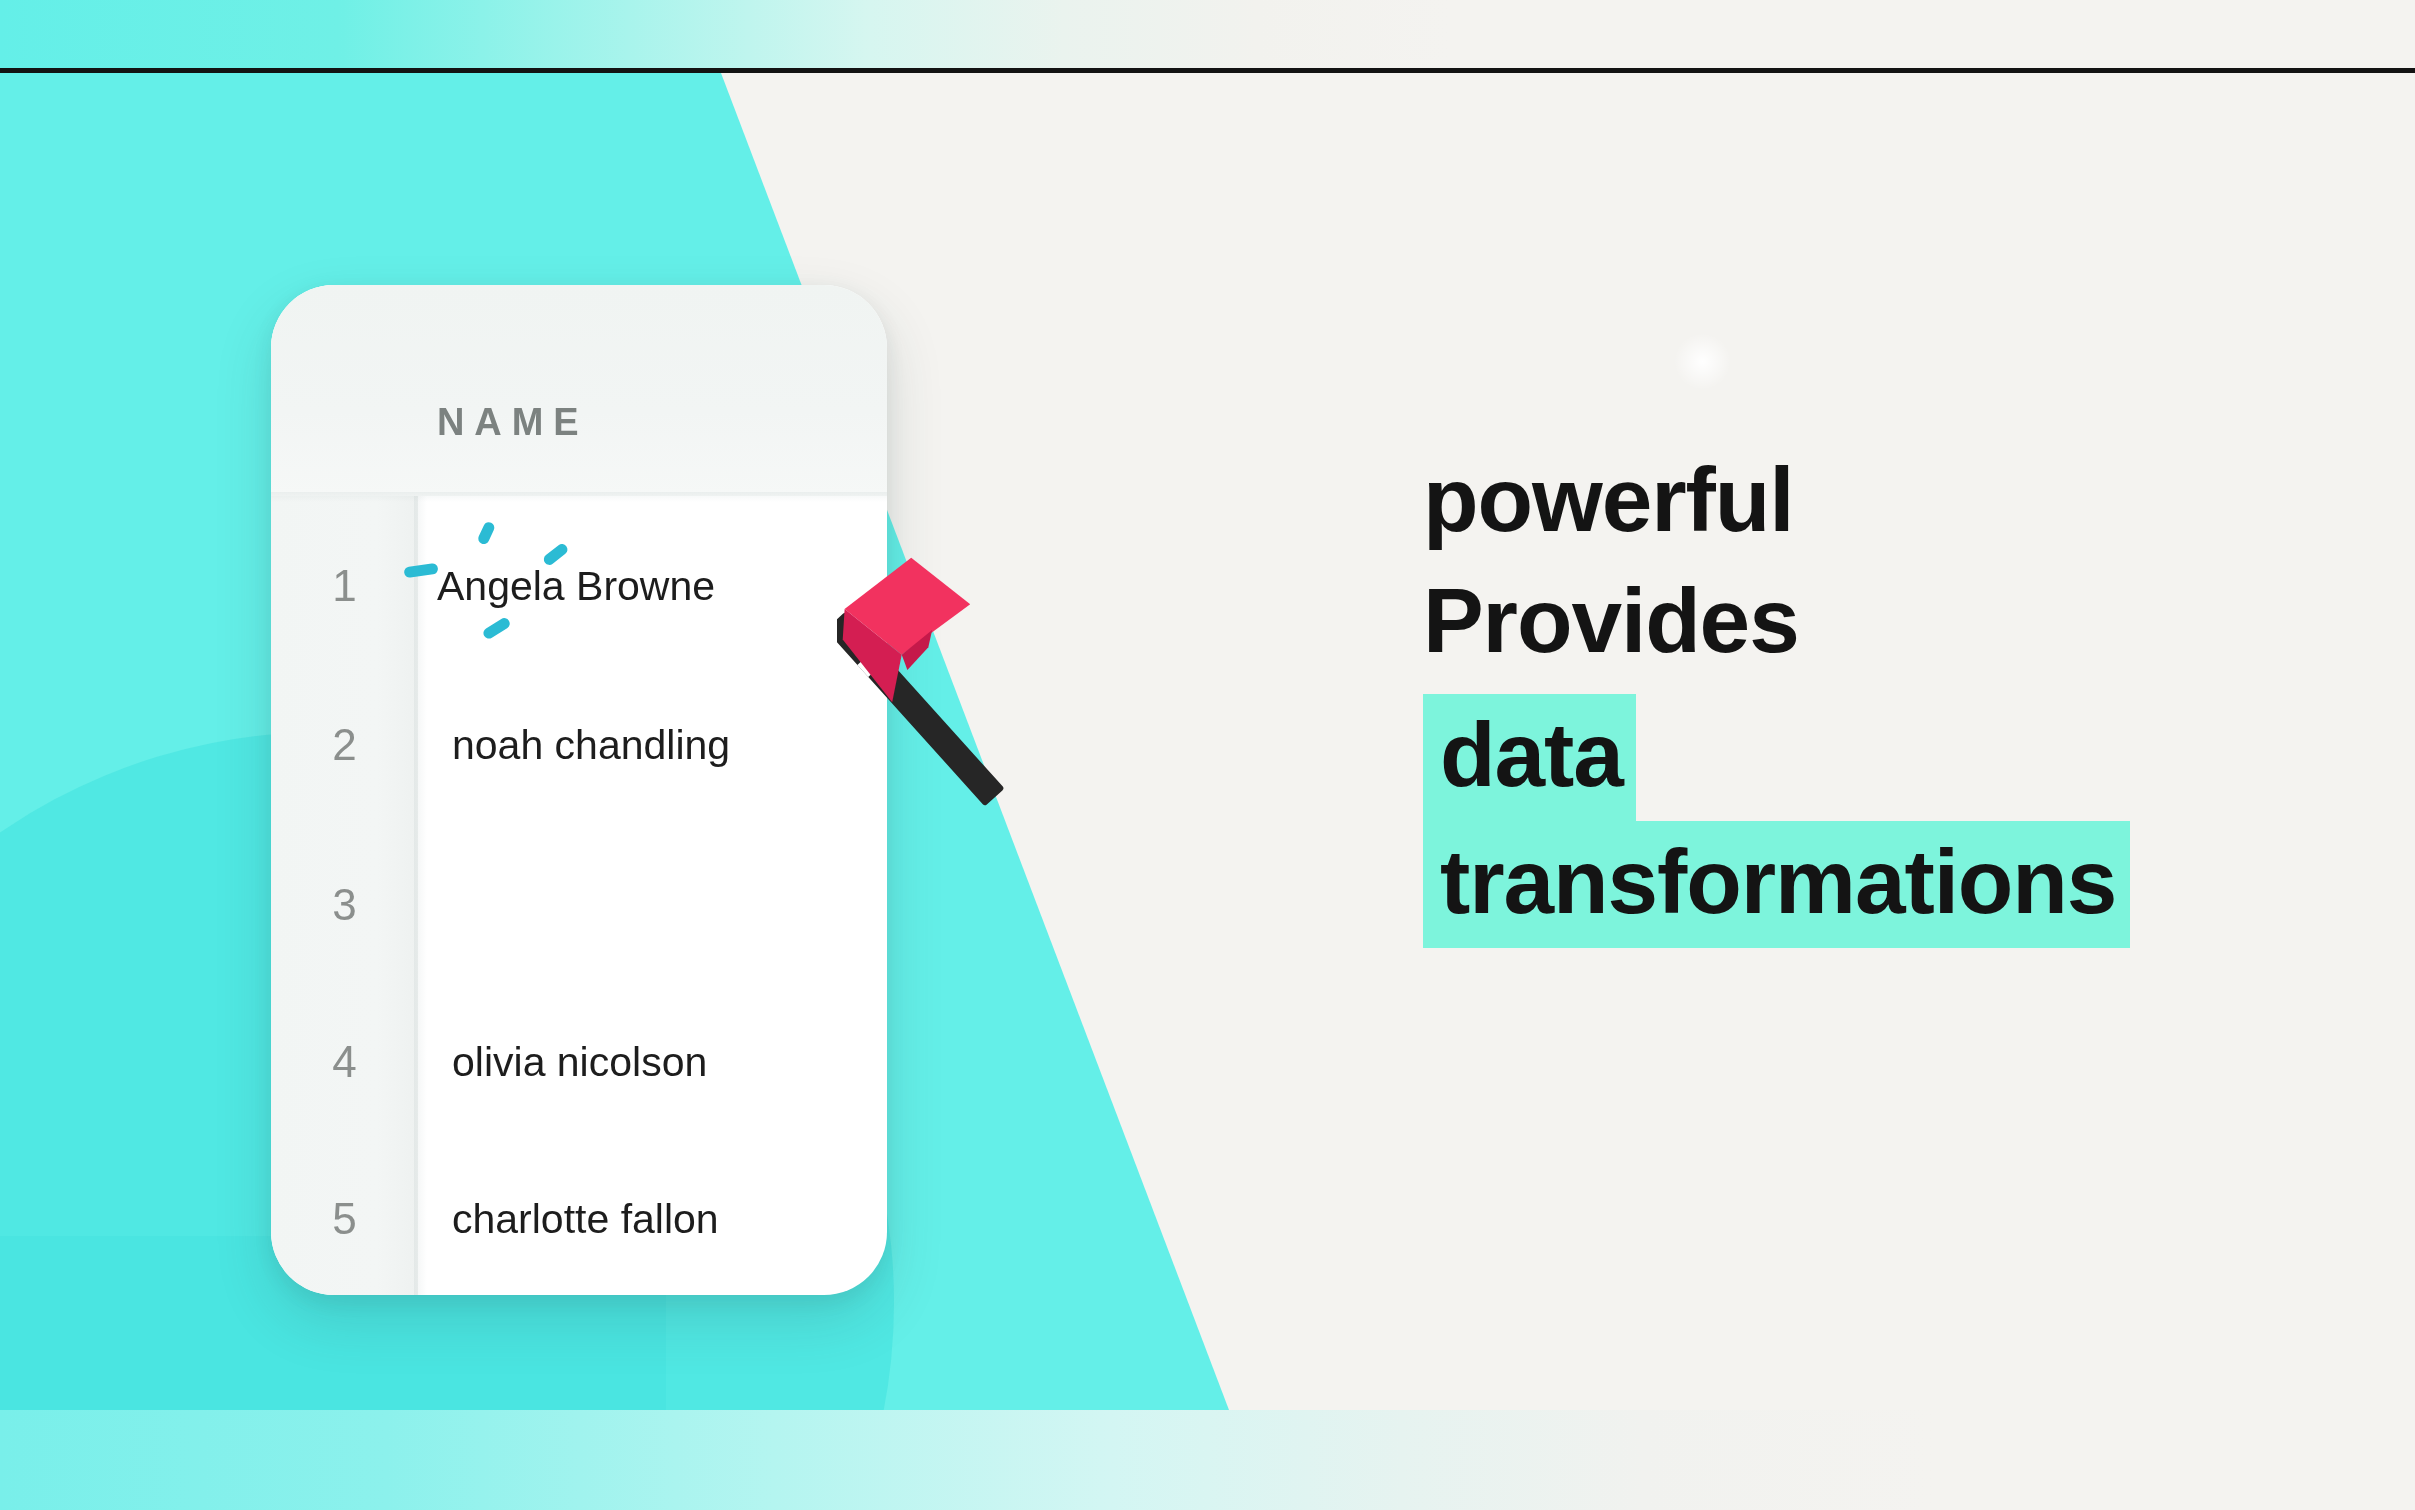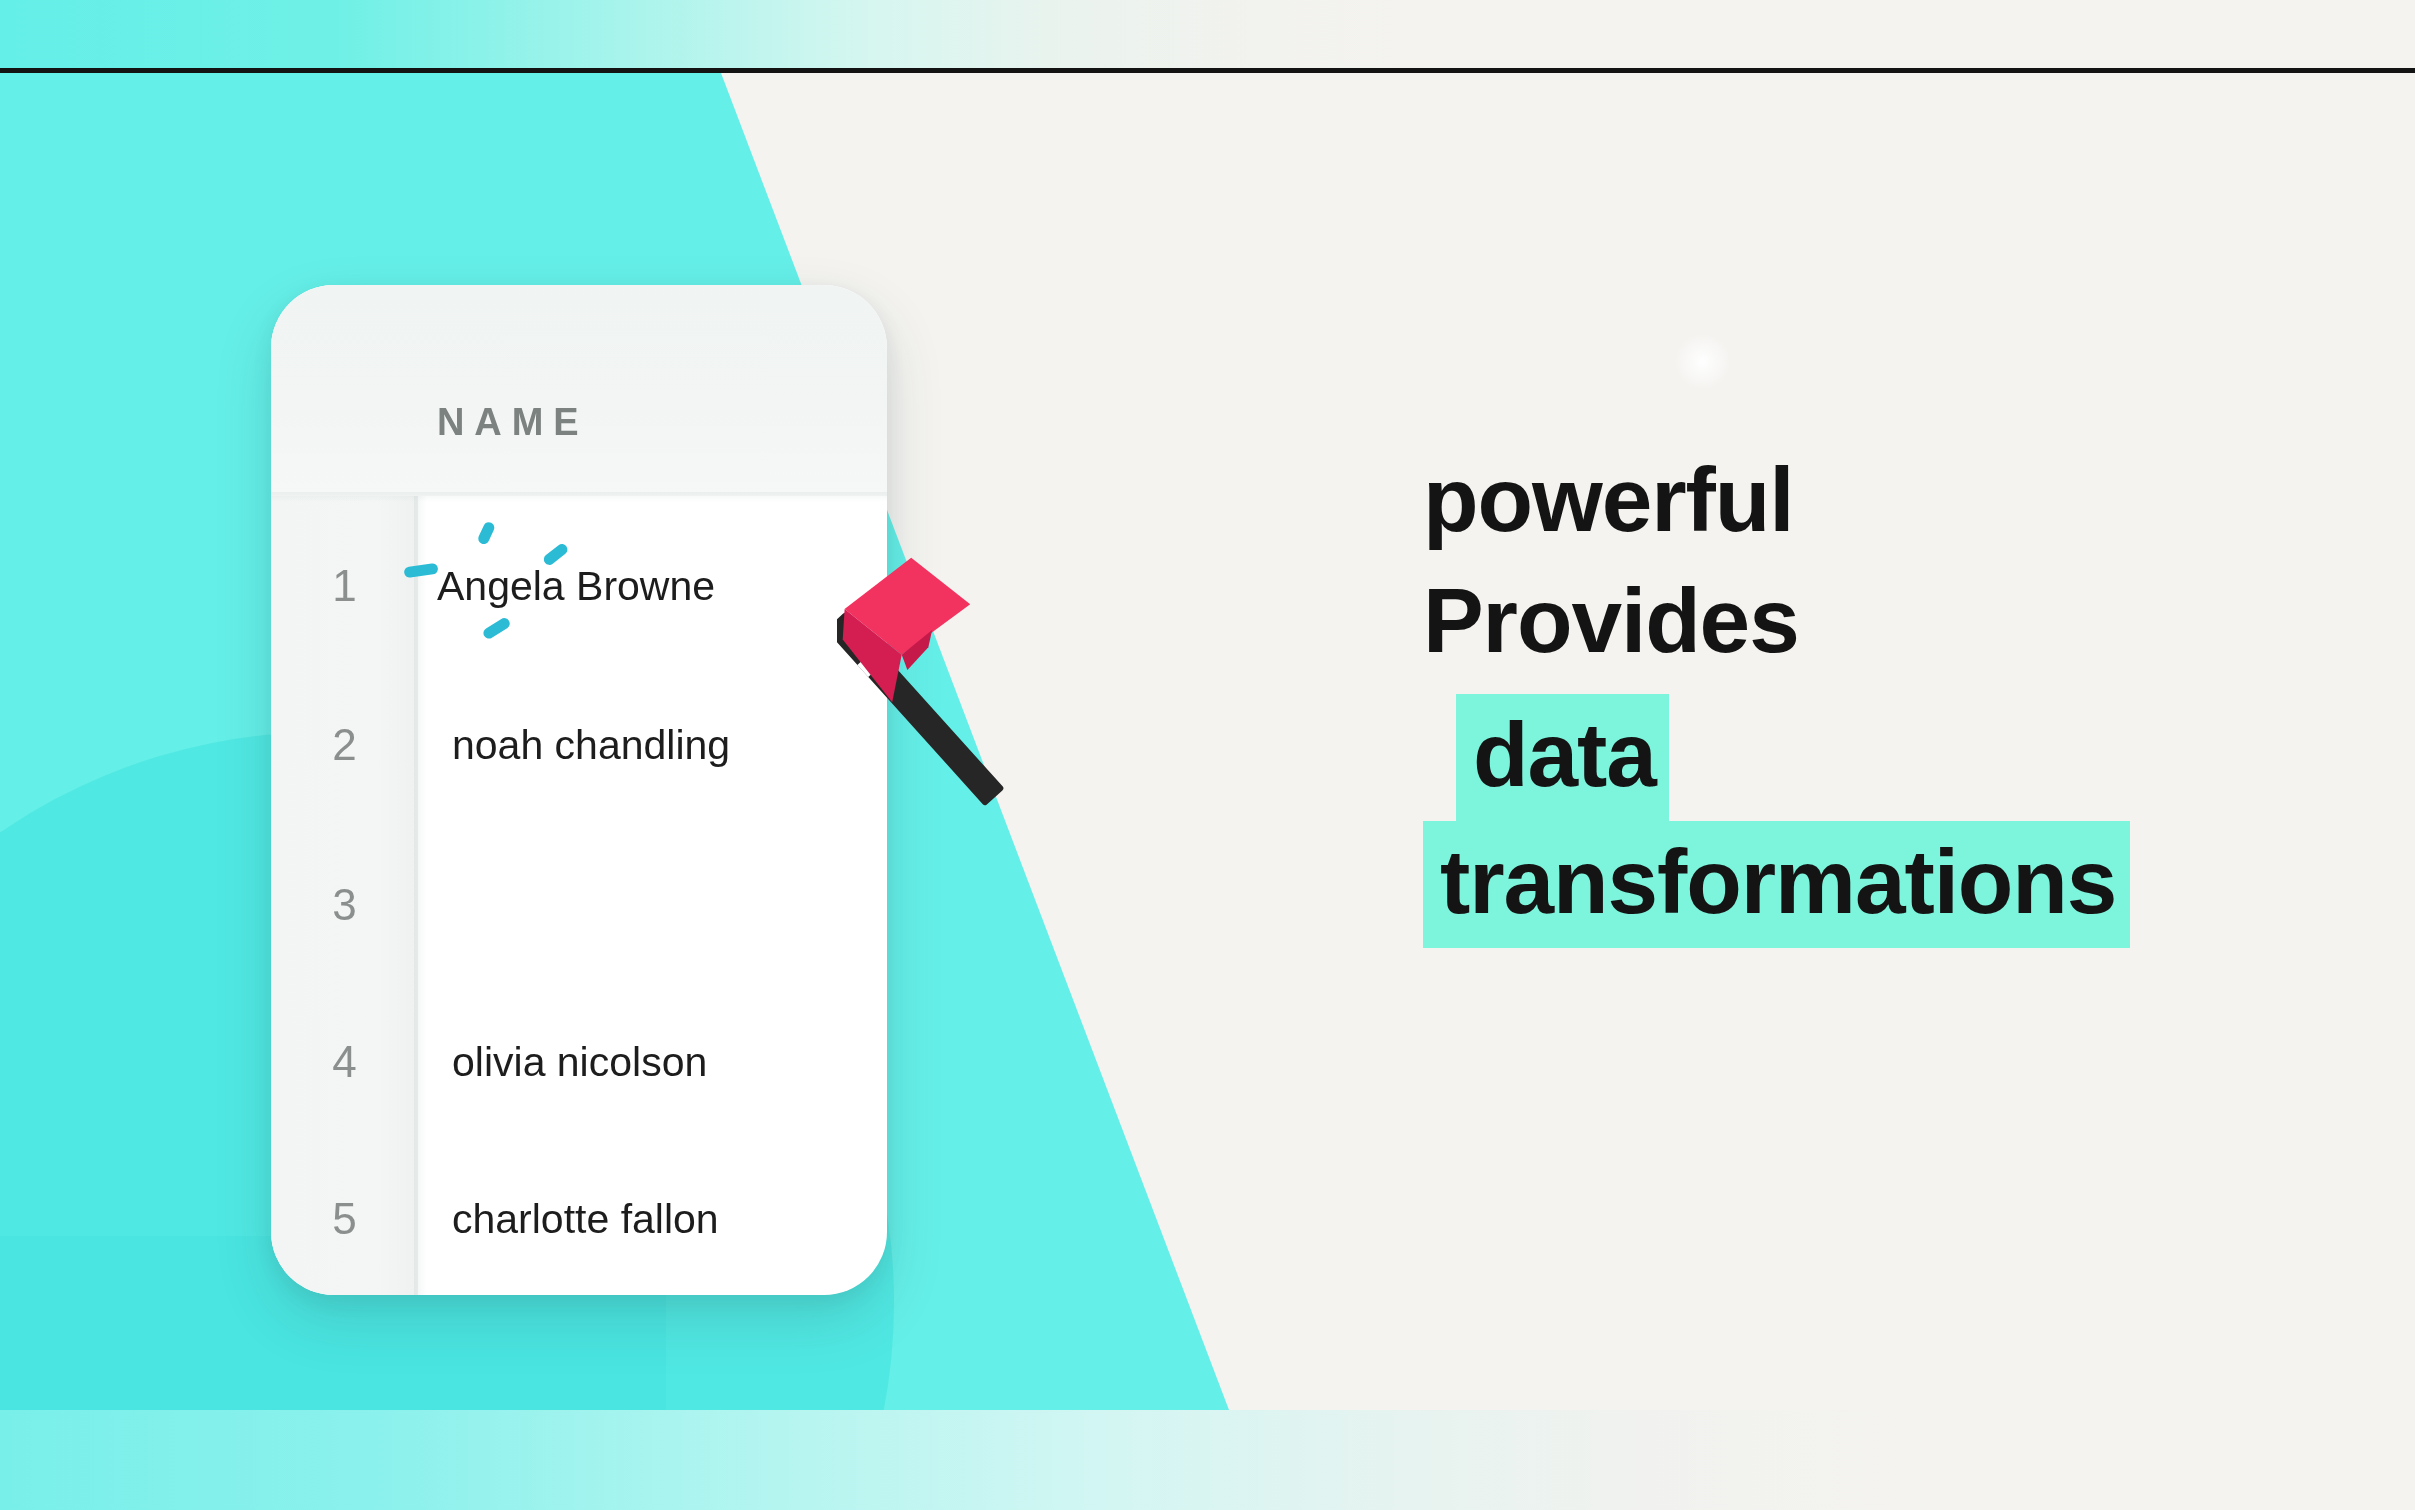--- a/index.html
+++ b/index.html
@@ -114,21 +114,21 @@
   
   #cursor { position:absolute; left:837px; top:552px; width:314px; height:314px; }
 
   
   #copy {
     position:absolute; left:1423px; top:439px; width:894px;
   }
   .line { font-size:91px; font-weight:700; color:#141414;
           letter-spacing:-.012em; line-height:1.33; white-space:nowrap; }
   .hl { display:inline-block; background:#7DF4DC; padding:0 13.3px 5.7px 17px; }
-  .line.l3 { margin-top:13.3px;margin-left:33px; }
+  .line.l3 { margin-top:13.3px; }
   .line.l4 { }
 </style>
 </head>
 <body>
 
 <div id="stage">
 
   <div id="top-band"></div>
   <div id="top-divider"></div>
 

